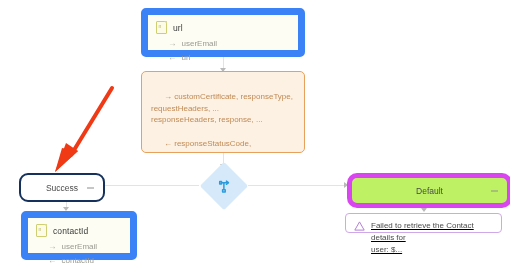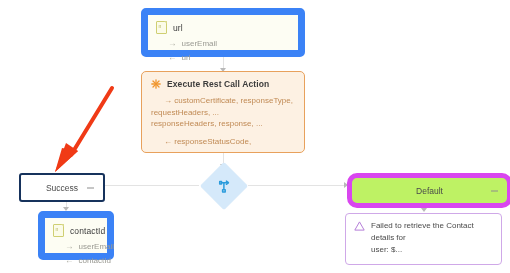--- a/index.html
+++ b/index.html
@@ -50,32 +50,32 @@
   }
 
   
   .action-node{
     background:#fdf1e3;border:1px solid #e8a15c;border-radius:5px;
     padding:7px 9px 8px 9px;
   }
   .action-head{display:flex;align-items:center;gap:6px;}
   .action-title{font-size:8.5px;color:#3c3c3c;font-weight:bold;letter-spacing:.1px;}
   .action-row{
-    font-size:8px;color:#c08a54;margin-top:6px;padding-left:13px;line-height:1.45;
+    font-size:8px;color:#c08a54;margin-top:12px;padding-left:13px;line-height:1.45;
   }
   .action-row .dir{color:#c08a54;}
   .action-row.cont{padding-left:0;margin-top:0;}
 
   
   .state-node{
     background:#bef264;border:5px solid #d946ef;border-radius:10px;
     display:flex;align-items:center;justify-content:center;position:absolute;
   }
   .state-node.selected{
-    background:#ffffff;border:2px solid #16325c;border-radius:3px;
+    background:#ffffff;border:2px solid #16325c;border-radius:9px;
   }
   .state-label{font-size:8.5px;color:#4a4a4a;}
   .state-dash{
     position:absolute;right:9px;top:50%;transform:translateY(-50%);
     width:7px;height:1px;background:#8d8d8d;
   }
 
   
   .diamond{
     position:absolute;background:#d5e9fa;
@@ -130,33 +130,20 @@
       <span class="dir">→</span>
       <span>userEmail</span>
     </div>
     <div class="note-row">
       <span class="dir">←</span>
       <span>url</span>
     </div>
   </div>
 
   <div class="node action-node" style="left:141px;top:71px;width:164px;height:82px;">
-    <div class="action-head">
-      <span style="flex:0 0 10px;line-height:0;">
-        <svg width="10" height="10" viewBox="0 0 10 10" aria-hidden="true">
-          <g stroke="#f0962e" stroke-width="1.3" stroke-linecap="round">
-            <line x1="5" y1="0.8" x2="5" y2="9.2"></line>
-            <line x1="0.8" y1="5" x2="9.2" y2="5"></line>
-            <line x1="2" y1="2" x2="8" y2="8"></line>
-            <line x1="8" y1="2" x2="2" y2="8"></line>
-          </g>
-        </svg>
-      </span>
-      <span class="action-title">Execute Rest Call Action</span>
-    </div>
     <div class="action-row">
       <span class="dir">→</span>
       <span>customCertificate, responseType,</span>
     </div>
     <div class="action-row cont">
       <span>requestHeaders, ...</span>
     </div>
     <div class="action-row cont">
       <span>responseHeaders, response, ...</span>
     </div>
@@ -184,38 +171,38 @@
   <div class="state-node selected" style="left:19px;top:173px;width:82px;height:25px;">
     <span class="state-label">Success</span>
     <span class="state-dash"></span>
   </div>
 
   <div class="state-node" style="left:347px;top:173px;width:155px;height:25px;">
     <span class="state-label">Default</span>
     <span class="state-dash"></span>
   </div>
 
-  <div class="node note-node" style="left:38px;top:211px;width:76px;height:49px;">
+  <div class="node note-node" style="left:21px;top:211px;width:116px;height:49px;">
     <div class="note-head">
       <span class="page-icon">
         <span class="gl">n</span>
       </span>
       <span class="note-title">contactId</span>
     </div>
     <div class="note-row">
       <span class="dir">→</span>
       <span>userEmail</span>
     </div>
     <div class="note-row">
       <span class="dir">←</span>
       <span>contactId</span>
     </div>
   </div>
 
-  <div class="node error-node" style="left:345px;top:213px;width:157px;height:52px;">
+  <div class="node error-node" style="left:345px;top:213px;width:157px;height:20px;text-decoration:underline;">
     <span style="flex:0 0 10px;line-height:0;margin-top:1px;">
       <svg width="11" height="10" viewBox="0 0 11 10" aria-hidden="true">
         <path d="M5.5 0.9 L10.2 9.1 H0.8 Z" fill="none" stroke="#b57fd8" stroke-width="1" stroke-linejoin="round"></path>
       </svg>
     </span>
     <span class="error-text">
       <span>Failed to retrieve the Contact details for</span><br>
       <span>user: $...</span>
     </span>
   </div>

